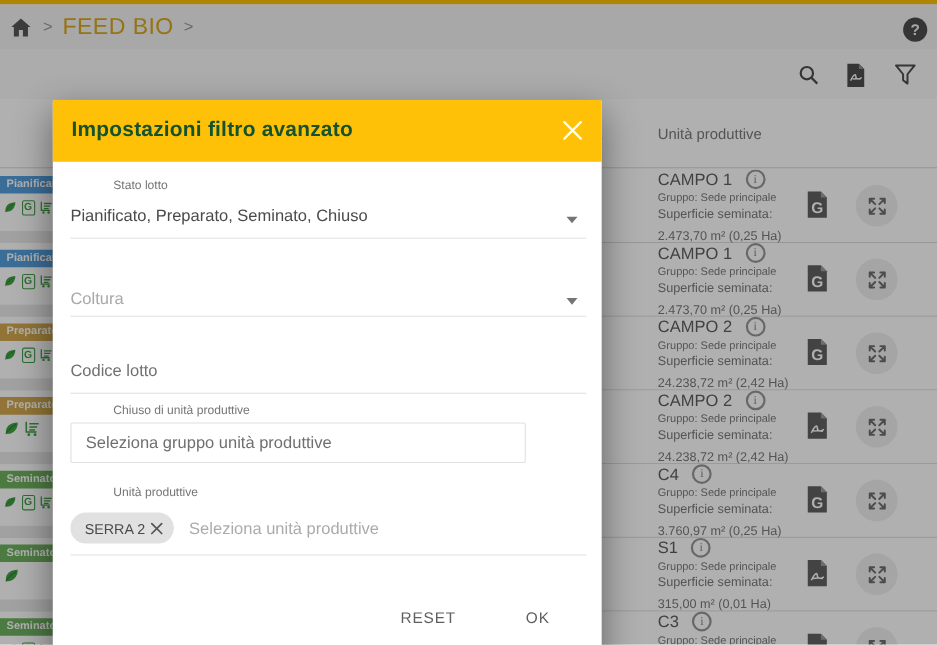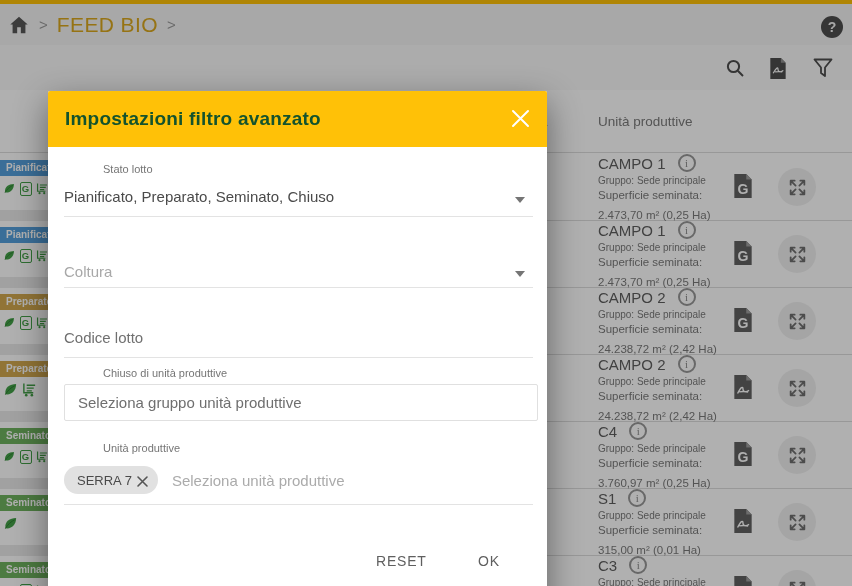--- a/index.html
+++ b/index.html
@@ -68,21 +68,21 @@
   .m-label { position:absolute; left:17px; font-size:11px; color:#757575;margin-left:38px; }
   .m-value { position:absolute; left:16px; font-size:15px; color:#4a4a4a; }
   .m-ph { position:absolute; left:16px; font-size:15px; color:#A8A8A8; }
   .uline { position:absolute; left:16px; right:14px; border-top:1px solid #E3E3E3; }
   .caret { position:absolute; right:22px; width:0; height:0; border-left:5px solid transparent;
            border-right:5px solid transparent; border-top:6px solid #757575; }
 
   .m-input { position:absolute; left:16px; right:14px; border:none; outline:none; font-size:15px;
              color:#0f766e; background:transparent; font-family:"Liberation Sans",sans-serif; }
   .m-input.codice::placeholder { color:#707070; }
-  .m-box { position:absolute; left:16px; top:293px; width:474px; height:37px; border:1px solid #E0E0E0;
+  .m-box { position:absolute; left:16px; top:293px; width:414px; height:37px; border:1px solid #E0E0E0;
            border-radius:2px; }
   .m-box input { width:100%; height:100%; border:none; outline:none; padding-left:13px; font-size:15px;
                  background:transparent; font-family:"Liberation Sans",sans-serif; }
   .m-box input::placeholder { color:#6F6F6F; }
 
   .chip-row { position:absolute; left:16px; top:374px; right:14px; height:30px; display:flex; align-items:center; }
   .chip { height:28px; background:#E1E1E1; border-radius:14px; display:flex; align-items:center;
           padding:0 9px 0 13px; gap:4px; }
   .chip-label { font-size:13px; color:#4a4a4a; }
   .chip-x { width:13px; height:13px; }
@@ -449,26 +449,26 @@
   <div class="uline" style="top:266px"></div>
 
   <span class="m-label" style="top:276px">Chiuso di unità produttive</span>
   <div class="m-box">
     <input placeholder="Seleziona gruppo unità produttive" style="">
   </div>
 
   <span class="m-label" style="top:351px">Unità produttive</span>
   <div class="chip-row">
     <span class="chip">
-      <span class="chip-label">SERRA 7</span>
+      <span class="chip-label">SERRA 2</span>
       <span class="chip-x">
         <svg viewBox="0 0 13 13" width="13" height="13" stroke="#555" stroke-width="1.6" stroke-linecap="round">
           <path d="M2 2 L11 11 M11 2 L2 11"></path>
           </svg>
       </span>
     </span>
     <input class="chip-input" placeholder="Seleziona unità produttive" style="">
   </div>
   <div class="uline" style="top:413px"></div>
 
-  <button class="m-btn" style="left:328px">RESET</button>
+  <button class="m-btn" style="left:316px">RESET</button>
   <button class="m-btn" style="left:430px">OK</button>
 </div>
 
 </body></html>

